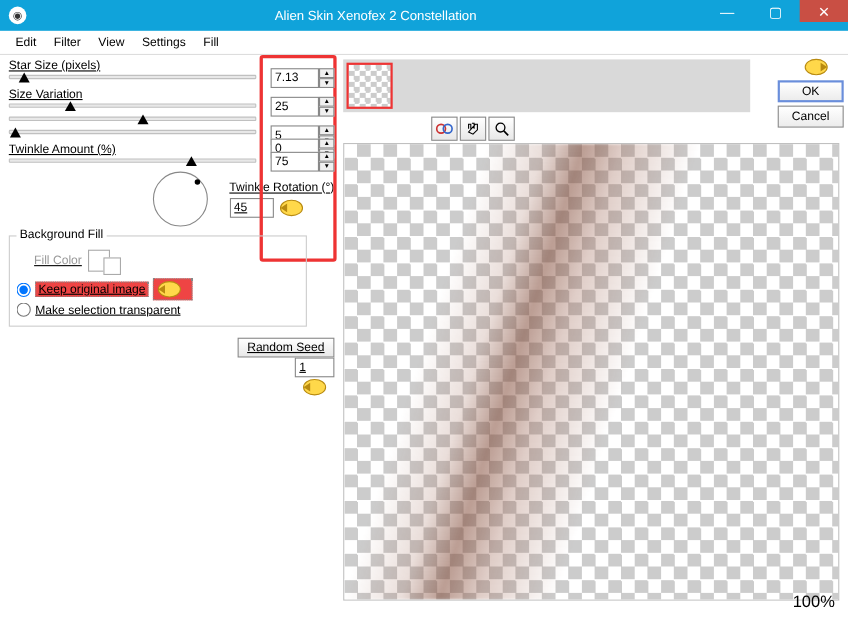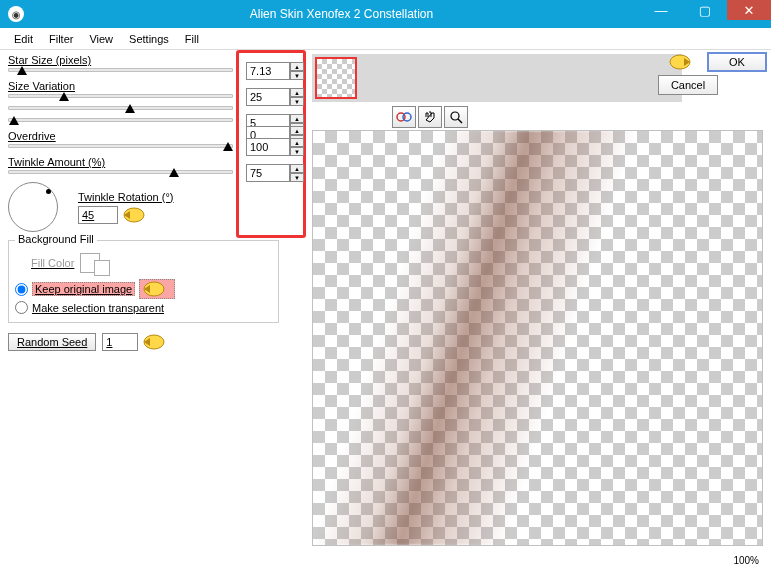--- a/index.html
+++ b/index.html
@@ -23,60 +23,60 @@
 
     .slider-row { margin-bottom: 8px; position: relative; }
     .slider-row .label { font-size: 11px; color: #000; }
     .slider-row .slider-bar { height: 4px; background: #e8e8e8; border: 1px solid #c0c0c0; border-radius: 1px; margin-top: 2px; width: 225px; position: relative; }
     .slider-row .slider-thumb { position: absolute; top: -3px; width: 0; height: 0; border-left: 5px solid transparent; border-right: 5px solid transparent; border-bottom: 9px solid #000; }
     .spin-wrap { position: absolute; right: 0; top: 8px; display: flex; }
     .spin-input { width: 44px; height: 18px; border: 1px solid #888; font-size: 11px; padding: 1px 3px; }
     .spin-btns { display: flex; flex-direction: column; width: 14px; height: 18px; }
     .spin-up, .spin-down { flex: 1; border: 1px solid #888; background: #f0f0f0; display: flex; align-items: center; justify-content: center; font-size: 6px; }
 
-    .rotation-row { display: flex; align-items: center; gap: 20px; margin-top: 4px; }
+    .rotation-row { display: flex; align-items: center; gap: 20px; margin-top: 4px; justify-content: flex-end; }
     .rot-dial { width: 50px; height: 50px; border: 1px solid #888; border-radius: 50%; position: relative; background: #fff; }
     .rot-dial .indicator { position: absolute; top: 6px; right: 6px; width: 5px; height: 5px; background: #000; border-radius: 50%; }
     .rot-label-wrap { display: flex; flex-direction: column; gap: 3px; }
     .rot-value { display: flex; align-items: center; }
     .rot-value input { width: 40px; height: 18px; border: 1px solid #888; font-size: 11px; padding: 1px 3px; }
 
     .pointer-hand { display: inline-block; margin-left: 4px; position: relative; }
     .pointer-hand svg { vertical-align: middle; }
 
     .bg-fill-group { margin-top: 8px; border: 1px solid #ccc; padding: 6px; width: 271px; position: relative; }
     .bg-fill-group .group-label { position: absolute; top: -8px; left: 6px; background: #fff; padding: 0 3px; font-size: 11px; }
     .radio-row { display: flex; align-items: center; margin: 2px 0; font-size: 11px; }
     .radio-row input { margin-right: 4px; }
-    .radio-row.sel span { background: #fca5a5; padding: 0 2px; border: 1px dotted #888; }
+    .radio-row.sel span { background: #ef4444; padding: 0 2px; border: 1px dotted #888; }
     .fill-color-row { display: flex; align-items: center; margin: 3px 0 3px 16px; color: #999; }
     .color-swatch { width: 20px; height: 20px; border: 1px solid #aaa; margin-left: 6px; background: #fff; }
     .color-swatch2 { width: 16px; height: 16px; border: 1px solid #aaa; margin-left: -6px; margin-top: 10px; background: #fff; }
 
     .claudia-badge { position: absolute; right: 0; top: 252px; width: 72px; height: 38px; background: radial-gradient(ellipse, #b8c8d8, #8aa0b8); border-radius: 50%; display: flex; align-items: center; justify-content: center; color: #2a4a6a; font-size: 9px; font-weight: bold; font-family: cursive; box-shadow: inset 0 0 4px rgba(0,0,0,0.3); }
 
-    .random-seed-row { margin-top: 10px; display: flex; align-items: flex-end; }
+    .random-seed-row { margin-top: 10px; display: flex; align-items: flex-end; flex-direction: column; }
     .random-seed-btn { border: 1px solid #888; background: linear-gradient(#fff,#e8e8e8); padding: 2px 8px; font-size: 11px; }
     .seed-input { width: 36px; height: 18px; border: 1px solid #888; margin-left: 6px; font-size: 11px; padding: 1px 3px; }
 
     .top-right-btns { position: absolute; right: 4px; top: 2px; display: flex; flex-direction: column; gap: 3px; }
     .dlg-btn { width: 60px; height: 20px; border: 1px solid #888; background: linear-gradient(#fff,#ececec); font-size: 11px; display: flex; align-items: center; justify-content: center; }
     .dlg-btn.ok { border: 2px solid #6a8edb; }
-    .ok-hand-wrap { display: flex; align-items: center; justify-content: space-between; gap: 15px; }
+    .ok-hand-wrap { display: flex; align-items: center; justify-content: space-between; gap: 3px; flex-direction: column; }
 
     .thumb-strip { width: 370px; height: 48px; background: #d9d9d9; display: flex; align-items: center; padding: 3px; }
     .thumb { width: 42px; height: 42px; background: repeating-conic-gradient(#ccc 0 25%, #fff 0 50%) 0 0/10px 10px; border: 2px solid #e33; }
     .tool-row { margin-top: 4px; display: flex; gap: 2px; padding-left: 80px; }
     .tool-btn { width: 24px; height: 22px; border: 1px solid #888; background: linear-gradient(#fff,#e8e8e8); display: flex; align-items: center; justify-content: center; }
 
     .preview-area { position: absolute; left: 0; top: 80px; right: 8px; bottom: 24px; background: #fff; border: 1px solid #c0c0c0; overflow: hidden; }
     .checker { position: absolute; inset: 0; background: repeating-conic-gradient(#ccc 0 25%, #fff 0 50%) 0 0/24px 24px; }
     .smoke { position: absolute; left: 30px; top: 0; width: 280px; height: 100%; background: linear-gradient(100deg, transparent 20%, rgba(150,90,70,0.2) 35%, rgba(120,60,40,0.5) 45%, rgba(150,90,70,0.3) 55%, transparent 75%); filter: blur(1px); transform: skewX(-8deg); }
 
-    .zoom-label { position: absolute; right: 12px; bottom: 4px; font-size: 10px; }
+    .zoom-label { position: absolute; right: 12px; bottom: 14px; font-size: 15px; }
   </style>
 </head>
 <body>
 
 <div class="titlebar">
   <div class="app-icon">◉</div>
   <div class="title-text">Alien Skin Xenofex 2 Constellation</div>
   <div class="win-controls">
     <div class="win-btn">—</div>
     <div class="win-btn">▢</div>
@@ -143,33 +143,20 @@
         </div>
       <div class="spin-wrap">
         <input class="spin-input" value="0" style="">
         <div class="spin-btns">
             <div class="spin-up">▲</div>
             <div class="spin-down">▼</div>
           </div>
       </div>
     </div>
 
-    <div class="slider-row">
-      <div class="label">Overdrive</div>
-      <div class="slider-bar">
-          <div class="slider-thumb" style="left:214px"></div>
-        </div>
-      <div class="spin-wrap">
-        <input class="spin-input" value="100" style="">
-        <div class="spin-btns">
-            <div class="spin-up">▲</div>
-            <div class="spin-down">▼</div>
-          </div>
-      </div>
-    </div>
 
     <div class="slider-row">
       <div class="label">Twinkle Amount (%)</div>
       <div class="slider-bar">
           <div class="slider-thumb" style="left:160px"></div>
         </div>
       <div class="spin-wrap">
         <input class="spin-input" value="75" style="">
         <div class="spin-btns">
             <div class="spin-up">▲</div>

